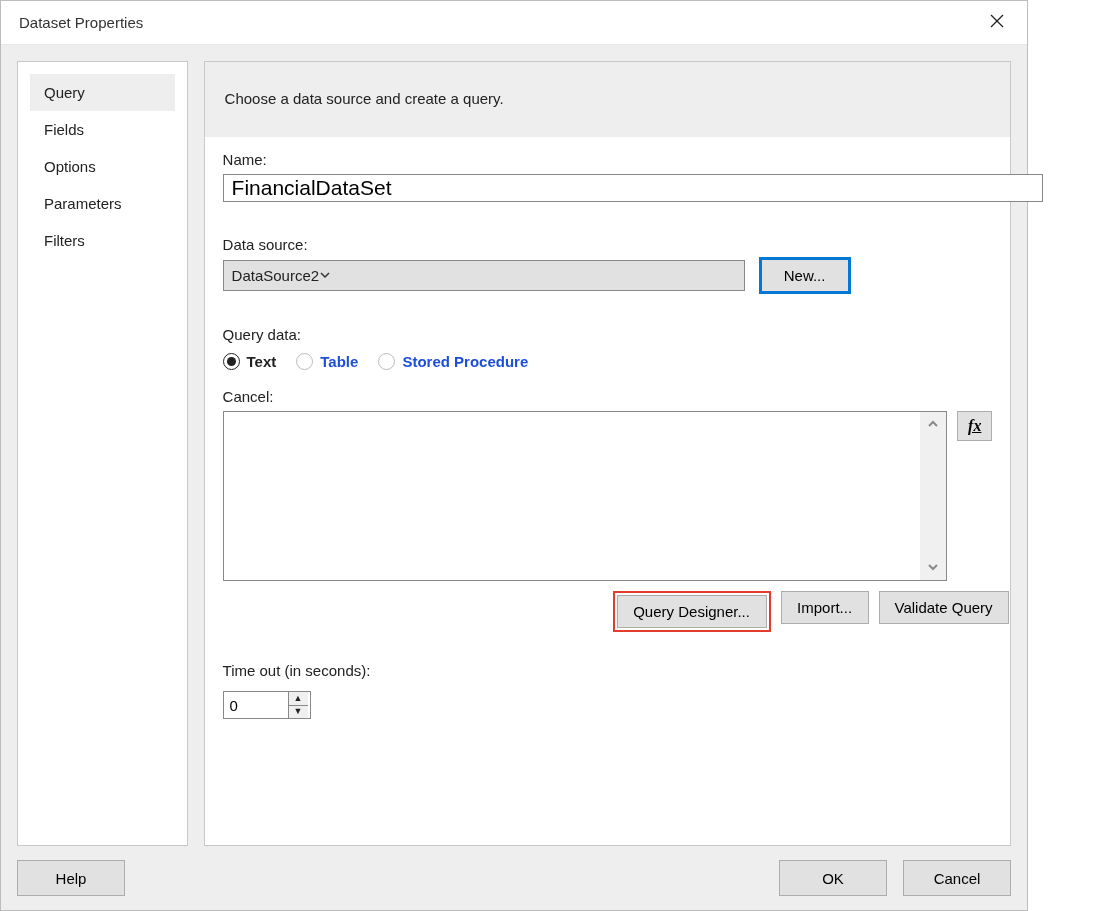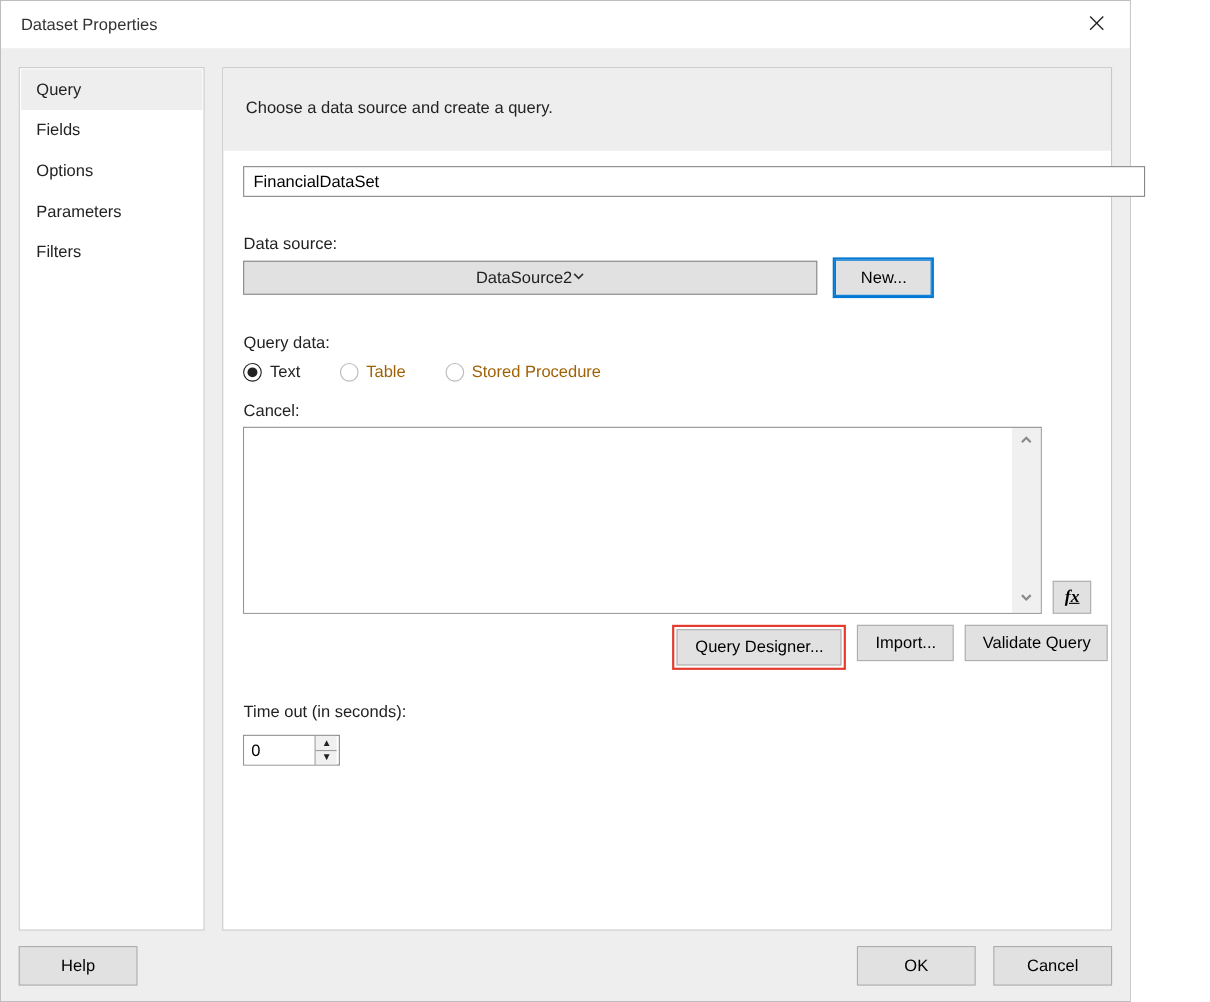--- a/index.html
+++ b/index.html
@@ -49,21 +49,21 @@
   .panes {
     flex: 1 1 auto;
     display: flex;
     gap: 16px;
     min-height: 0;
   }
   .sidebar {
     width: 180px;
     background: #fff;
     border: 1px solid #c8c8c8;
-    padding: 1px;
+    padding: 12px;
   }
   .sidebar .item {
     padding: 10px 14px;
     font-size: 15px;
     color: #222;
     cursor: pointer;
   }
   .sidebar .item.active {
     background: #eeeeee;
   }
@@ -91,34 +91,34 @@
     color: #222;
     margin-bottom: 6px;
     margin-top: 18px;
   }
   .label.first { margin-top: 0; }
   .textinput {
     width: 820px;
     height: 28px;
     border: 1px solid #888;
     padding: 2px 8px;
-    font-size: 15px;
+    font-size: 21px;
     font-family: inherit;
     background: #fff;
   }
   .row { display: flex; align-items: center; gap: 16px; }
   .select {
     width: 522px;
     height: 31px;
     border: 1px solid #888;
     background: #e1e1e1;
     padding: 0 8px;
     display: flex;
     align-items: center;
-    justify-content: center;
+    justify-content: flex-start;
     cursor: pointer;
   }
   .select .sel-text { font-size: 15px; }
   .select .chev svg { width: 12px; height: 12px; stroke: #333; stroke-width: 1.5; fill: none; }
   .btn {
     height: 33px;
     min-width: 88px;
     padding: 0 14px;
     background: #e1e1e1;
     border: 1px solid #adadad;
@@ -129,48 +129,49 @@
     align-items: center;
     justify-content: center;
   }
   .btn.focus-ring {
     outline: 2px solid #0078d4;
     outline-offset: 0;
     border-color: #0078d4;
   }
   .radios {
     display: flex;
-    gap: 36px;
+    gap: 20px;
     align-items: center;
     margin-top: 10px;
+    font-weight: bold;
   }
   .radio {
     display: inline-flex;
     align-items: center;
     gap: 7px;
     font-size: 15px;
     cursor: pointer;
   }
   .radio .dot {
     width: 17px; height: 17px;
     border: 1.5px solid #222;
     border-radius: 50%;
     display: inline-flex;
     align-items: center; justify-content: center;
     background: #fff;
   }
   .radio.disabled .dot { border-color: #bbb; }
-  .radio.disabled { color: #a16207; cursor: default; }
+  .radio.disabled { color: #1d4ed8; cursor: default; }
   .radio .dot .inner {
     width: 9px; height: 9px; border-radius: 50%; background: #222;
   }
   .query-row {
     display: flex;
     gap: 10px;
-    align-items: flex-end;
+    align-items: flex-start;
     margin-top: 6px;
   }
   .textarea-wrap {
     position: relative;
     width: 776px;
     height: 170px;
     border: 1px solid #888;
     background: #fff;
     display: flex;
   }
@@ -286,20 +287,21 @@
         <div class="item"><span>Options</span></div>
         <div class="item"><span>Parameters</span></div>
         <div class="item"><span>Filters</span></div>
       </div>
 
       <div class="mainpanel">
         <div class="headerbar">Choose a data source and create a query.</div>
 
         <div class="form">
 
+          <div class="label first">Name:</div>
           <input class="textinput" value="FinancialDataSet" style="">
 
           <div style="height:34px"></div>
 
           <div class="label" style="margin-top:0">Data source:</div>
           <div class="row">
             <div class="select">
               <span class="sel-text">DataSource2</span>
               <span class="chev">
                 <svg viewBox="0 0 12 12">

